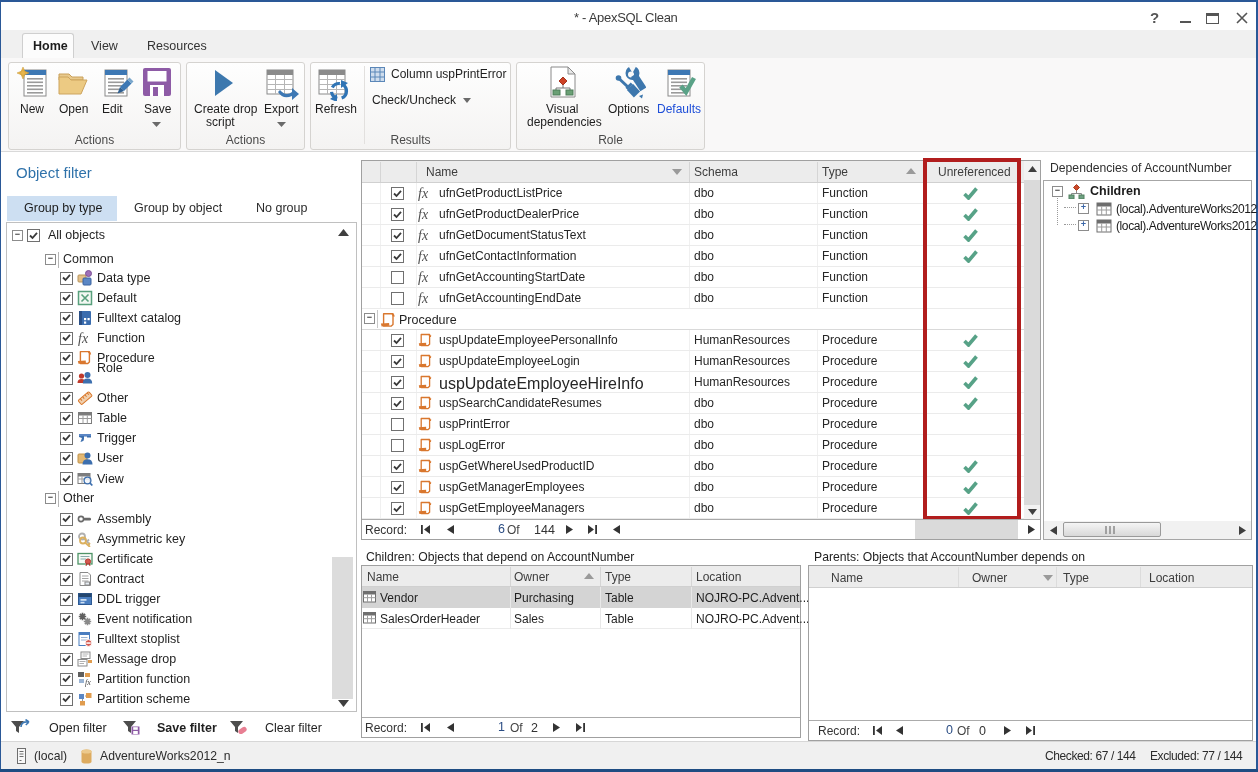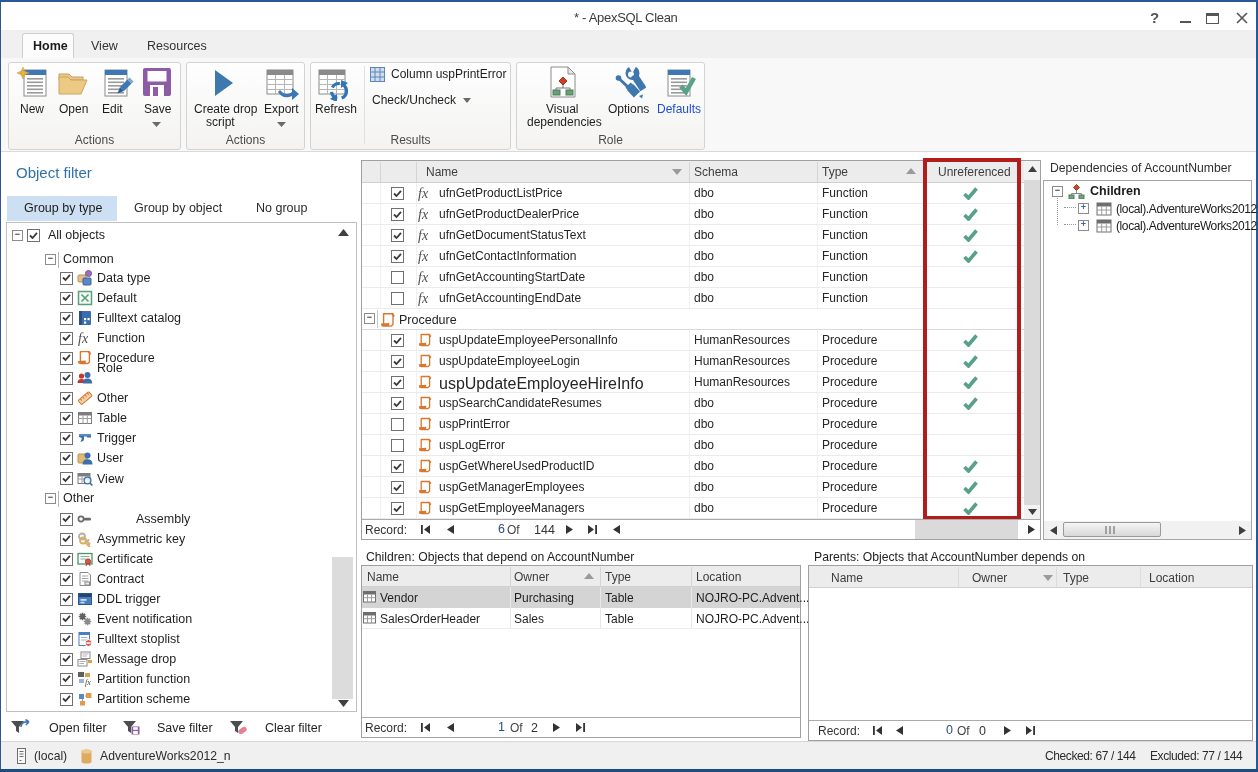--- a/index.html
+++ b/index.html
@@ -300,21 +300,21 @@
 <div class="a" style="left:58px;top:491px;width:1px;height:16px;background:#b5b5b5"></div>
 <div class="t" style="left:63px;top:492px;font-size:12.5px;color:#1f1f1f;font-weight:normal;">Other</div>
 <div class="cbx" style="left:60px;top:512.5px"></div>
 <svg class="a" style="left:62px;top:515.0px" width="9" height="8" viewBox="0 0 9 8">
     <path d="M1 3.5 L3.5 6 L8 0.8" stroke="#3a3a3a" stroke-width="1.8" fill="none"></path>
   </svg>
 <svg class="a" style="left:77px;top:511.0px" width="16" height="16" viewBox="0 0 16 16">
     <circle cx="4" cy="8" r="2.6" fill="none" stroke="#6a6a6a" stroke-width="1.6"></circle>
     <rect x="6.5" y="6.8" width="7.5" height="2.6" rx="1.2" fill="#6a6a6a"></rect>
   </svg>
-<div class="t" style="left:97px;top:513.0px;font-size:12.5px;color:#1f1f1f;font-weight:normal;margin-left:39px;">Assembly</div>
+<div class="t" style="left:97px;top:513.0px;font-size:12.5px;color:#1f1f1f;font-weight:normal;">Assembly</div>
 <div class="cbx" style="left:60px;top:532.55px"></div>
 <svg class="a" style="left:62px;top:535.05px" width="9" height="8" viewBox="0 0 9 8">
     <path d="M1 3.5 L3.5 6 L8 0.8" stroke="#3a3a3a" stroke-width="1.8" fill="none"></path>
   </svg>
 <svg class="a" style="left:77px;top:531.05px" width="16" height="16" viewBox="0 0 16 16">
     <circle cx="5" cy="5.5" r="3" fill="none" stroke="#b0b0b0" stroke-width="1.8"></circle>
     <path d="M7 7.5 L12 12.5 L12 14.5 M10 10.5 L12 8.5" stroke="#b0b0b0" stroke-width="1.8" fill="none"></path>
     <circle cx="6" cy="9.5" r="3" fill="none" stroke="#dbb05f" stroke-width="1.8"></circle>
     <path d="M8 11.5 L13 16 M11 14 L13 12" stroke="#dbb05f" stroke-width="1.8" fill="none"></path>
   </svg>
@@ -424,21 +424,21 @@
   </svg>
 <div class="t" style="left:49px;top:722px;font-size:12.5px;color:#1f1f1f;font-weight:normal;">Open filter</div>
 <svg class="a" style="left:123px;top:721px" width="13" height="13" viewBox="0 0 13 13">
     <path d="M0 0 L13 0 L8 6 L8 12 L5 10 L5 6 Z" fill="#4d4d4d"></path>
   </svg>
 <svg class="a" style="left:131px;top:726px" width="9" height="9" viewBox="0 0 9 9">
     <rect x="0.5" y="0.5" width="8" height="8" fill="#8e5ba6"></rect>
     <rect x="2.2" y="1.2" width="4.6" height="2.6" fill="#fff"></rect>
     <rect x="2.2" y="5" width="4.6" height="3" fill="#fff"></rect>
   </svg>
-<div class="t" style="left:157px;top:722px;font-size:12.5px;color:#1f1f1f;font-weight:normal;">Save filter</div>
+<div class="t" style="left:157px;top:722px;font-size:12.5px;color:#1f1f1f;font-weight:bold;">Save filter</div>
 <svg class="a" style="left:230px;top:721px" width="13" height="13" viewBox="0 0 13 13">
     <path d="M0 0 L13 0 L8 6 L8 12 L5 10 L5 6 Z" fill="#4d4d4d"></path>
   </svg>
 <svg class="a" style="left:238px;top:726px" width="9" height="8" viewBox="0 0 9 8">
     <rect x="0" y="2" width="9" height="5" rx="2.5" transform="rotate(-35 4.5 4.5)" fill="#e87f93"></rect>
   </svg>
 <div class="t" style="left:265px;top:722px;font-size:12.5px;color:#1f1f1f;font-weight:normal;">Clear filter</div>
 <div class="a" style="left:361px;top:160px;width:680px;height:380px;background:#fff;border:1px solid #a0a0a0"></div>
 <div class="a" style="left:362px;top:161px;width:678px;height:22px;background:#ececec;border-bottom:1px solid #d0d0d0"></div>
 <div class="t" style="left:426px;top:166px;font-size:12px;color:#3d3d3d;font-weight:normal;">Name</div>

